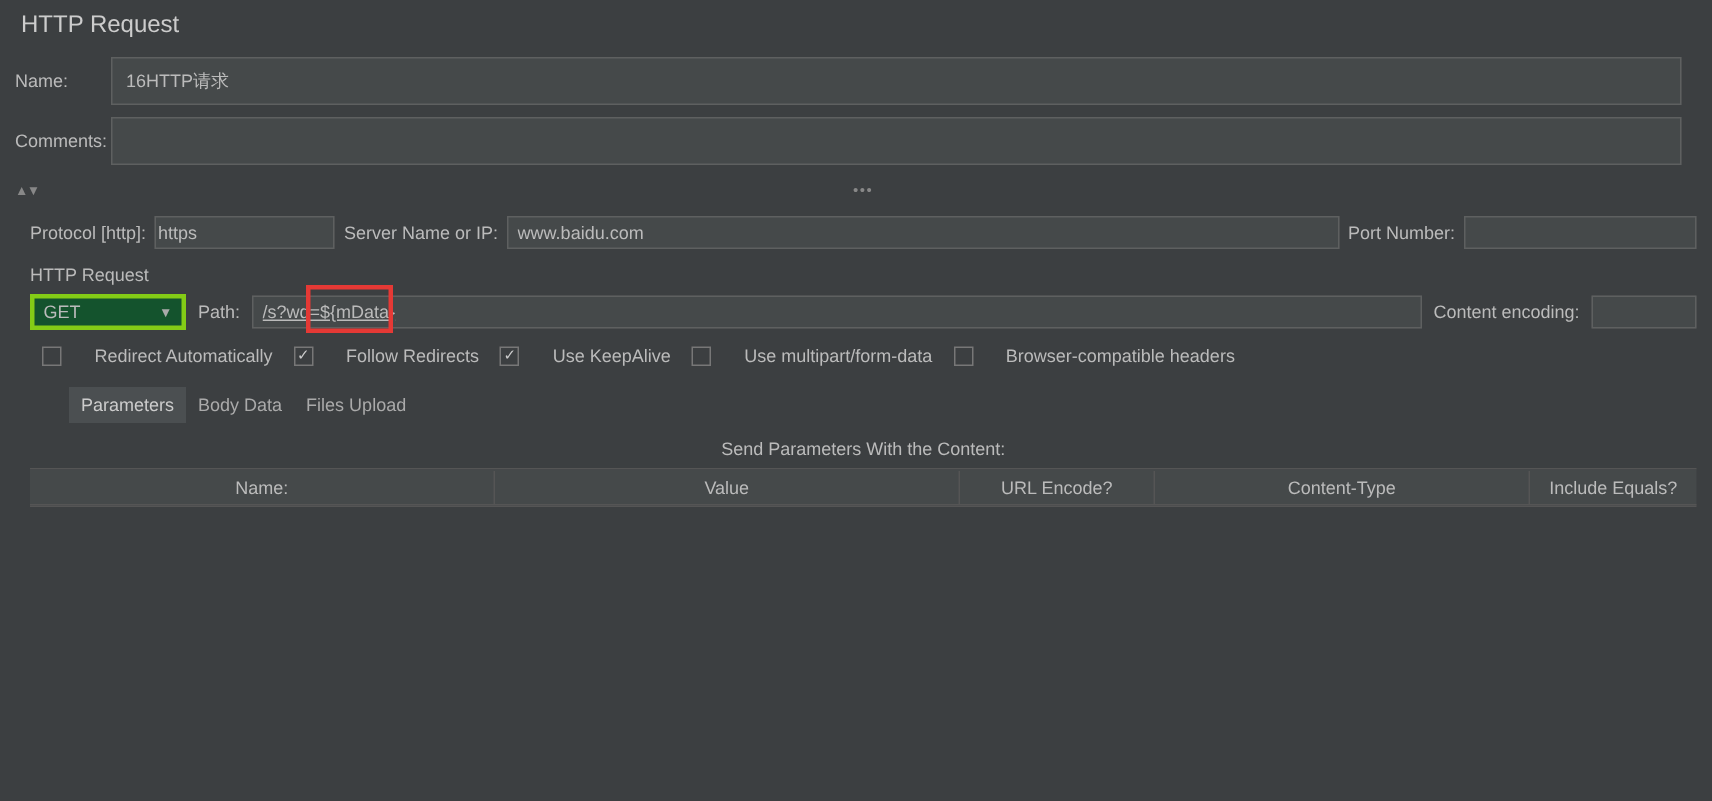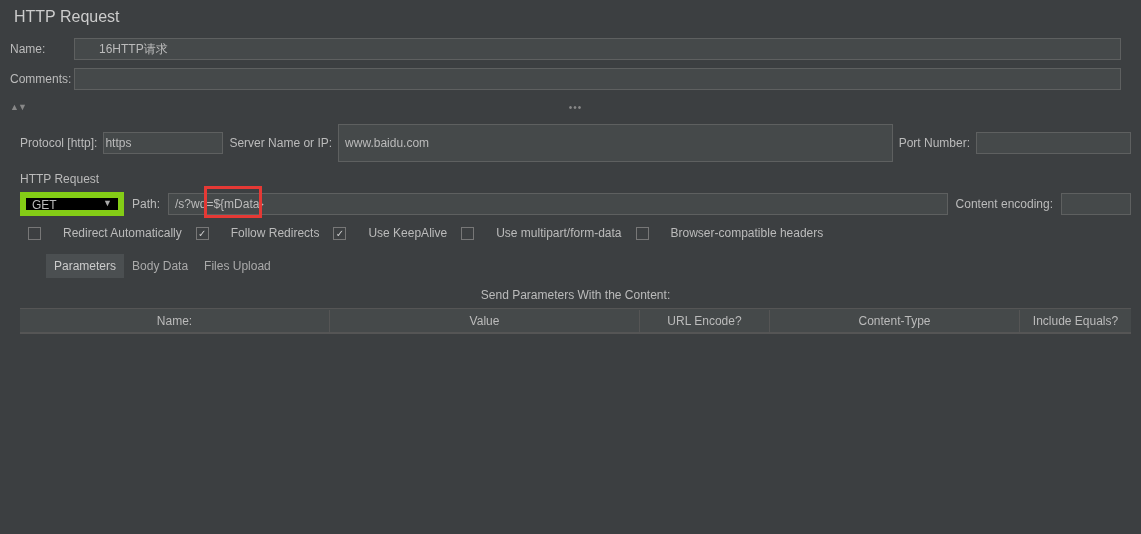--- a/index.html
+++ b/index.html
@@ -34,22 +34,22 @@
   min-width: 64px;
 }
 .form-label.comments {
   min-width: 64px;
 }
 .text-input {
   flex: 1;
   background: #45494a;
   border: 1px solid #5e6060;
   color: #bbbbbb;
-  padding: 3px 24px;
-  height: 22px;
+  padding: 3px 9px;
+  height: 32px;
   font-size: 12px;
   margin-right: 20px;
 }
 .divider-row {
   display: flex;
   align-items: center;
   justify-content: center;
   position: relative;
   height: 14px;
   margin-top: 2px;
@@ -106,45 +106,46 @@
   padding: 3px 1px;
   height: 22px;
   font-size: 12px;
 }
 .server-input {
   flex: 1;
   background: #45494a;
   border: 1px solid #5e6060;
   color: #bbbbbb;
   padding: 3px 6px;
-  height: 38px;
+  height: 22px;
   font-size: 12px;
 }
 .port-input {
   width: 155px;
   background: #45494a;
   border: 1px solid #5e6060;
   color: #bbbbbb;
   padding: 3px 6px;
   height: 22px;
   font-size: 12px;
 }
 .http-row {
   display: flex;
   align-items: center;
   gap: 8px;
   margin-bottom: 10px;
 }
 .method-select {
   width: 104px;
   height: 24px;
-  background: #000000;
-  border: 6px solid #84cc16;
-  color: #bbbbbb;
-  display: flex;
+  background: #14532d;
+  border: 3px solid #84cc16;
+  color: #bbbbbb;
+  display: flex;
+  align-items: center;
   justify-content: space-between;
   padding: 0 6px;
   cursor: pointer;
 }
 .method-select .chev {
   font-size: 9px;
   color: #aaa;
 }
 .path-wrap {
   flex: 1;
@@ -152,20 +153,21 @@
   display: flex;
 }
 .path-input {
   flex: 1;
   background: #45494a;
   border: 1px solid #5e6060;
   color: #bbbbbb;
   padding: 3px 6px;
   height: 22px;
   font-size: 12px;
+  text-decoration: underline;
 }
 .red-box {
   position: absolute;
   left: 36px;
   top: -7px;
   width: 58px;
   height: 32px;
   border: 3px solid #e53935;
   pointer-events: none;
 }

